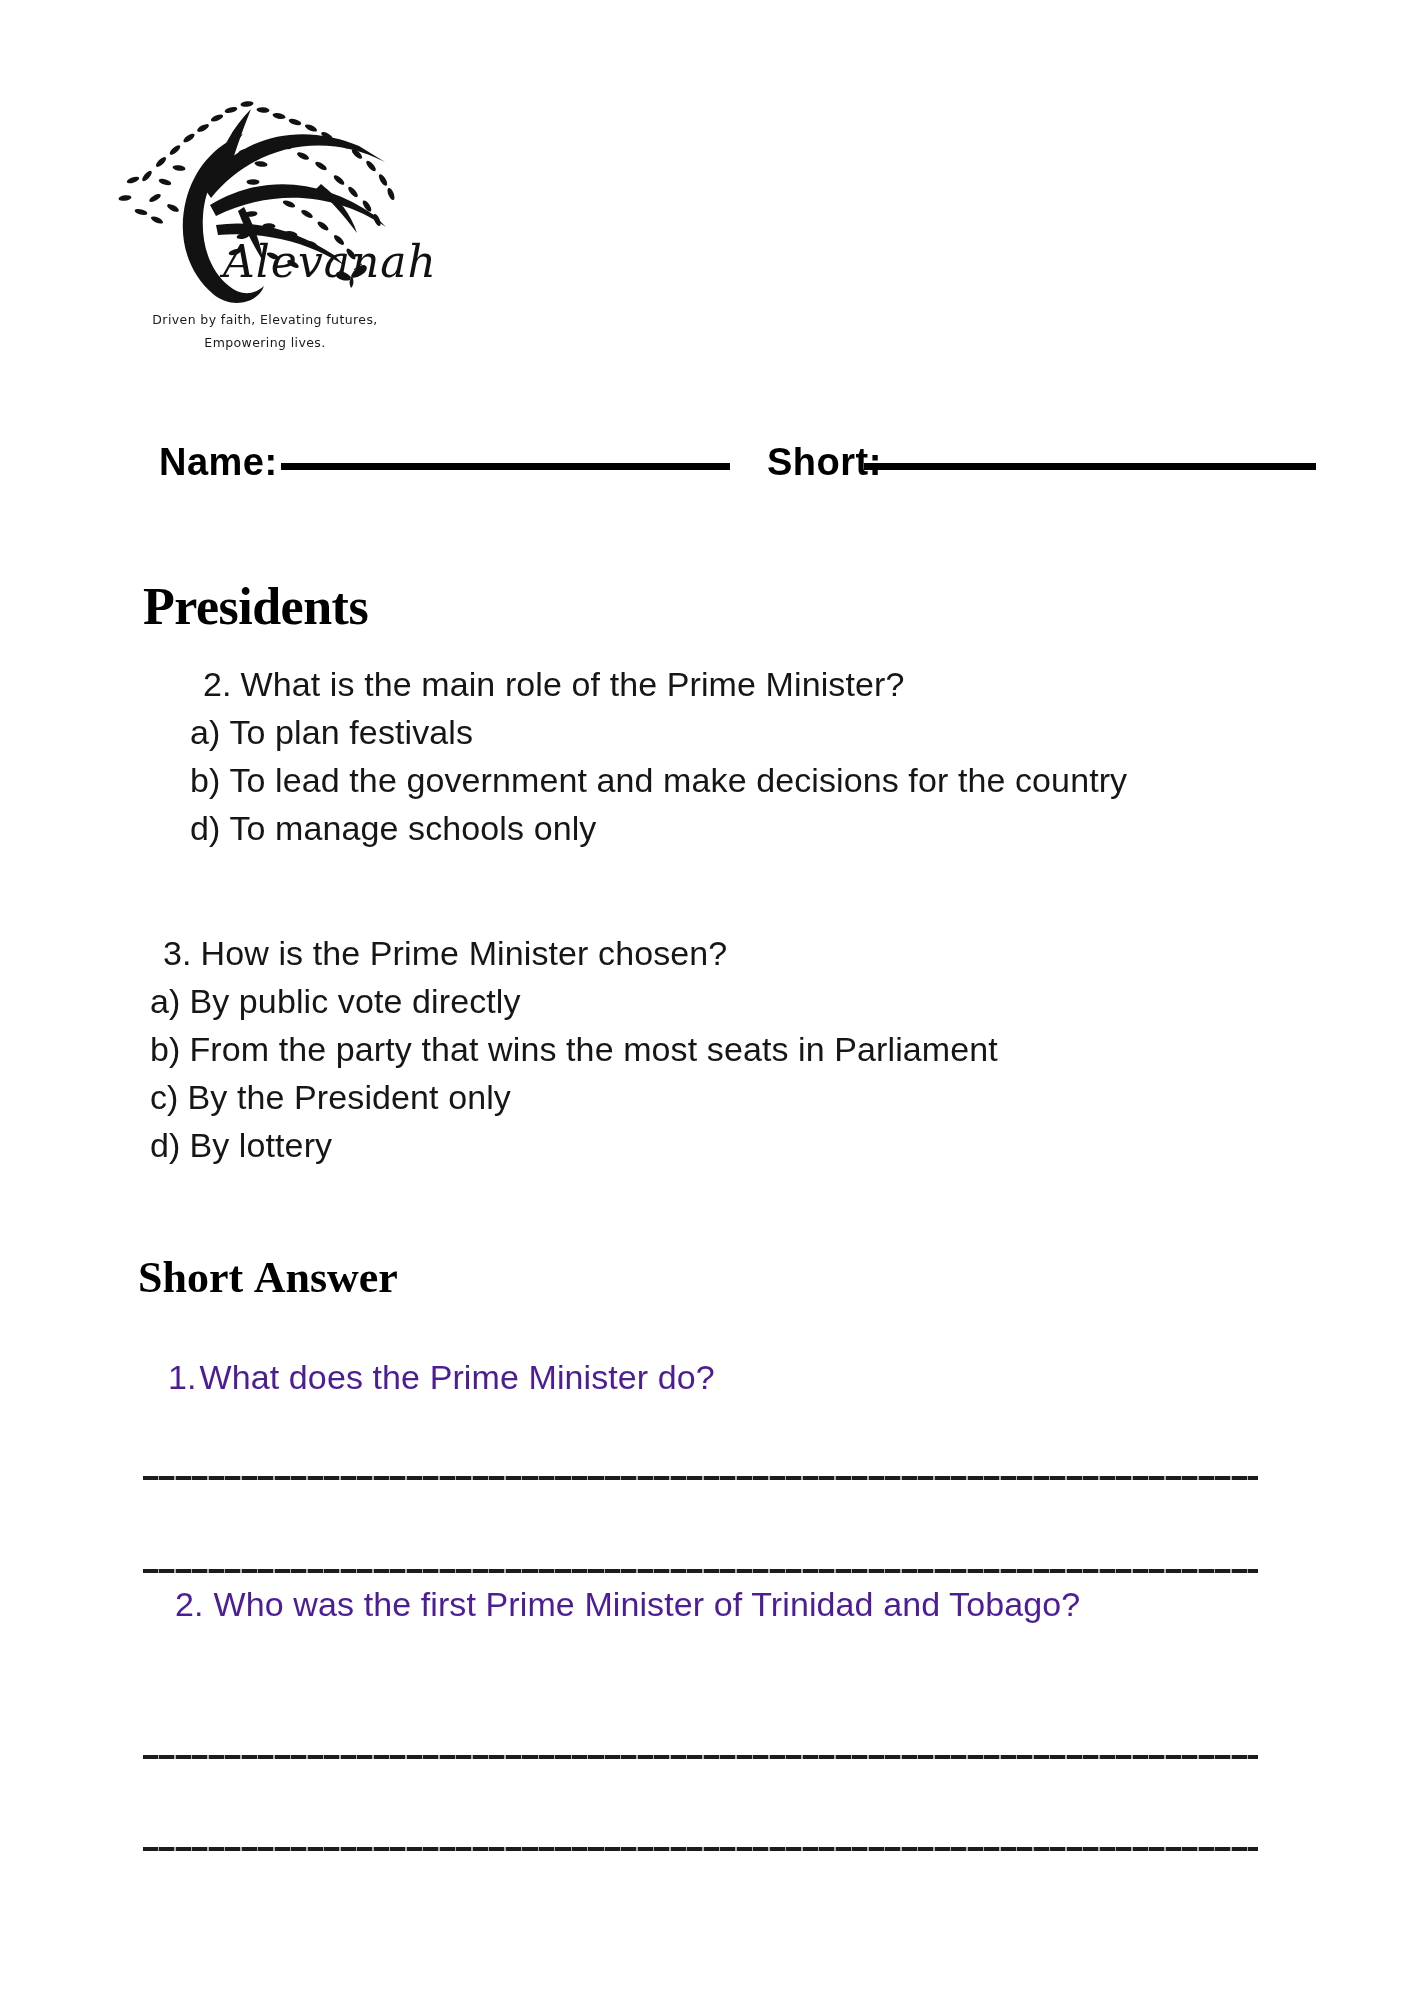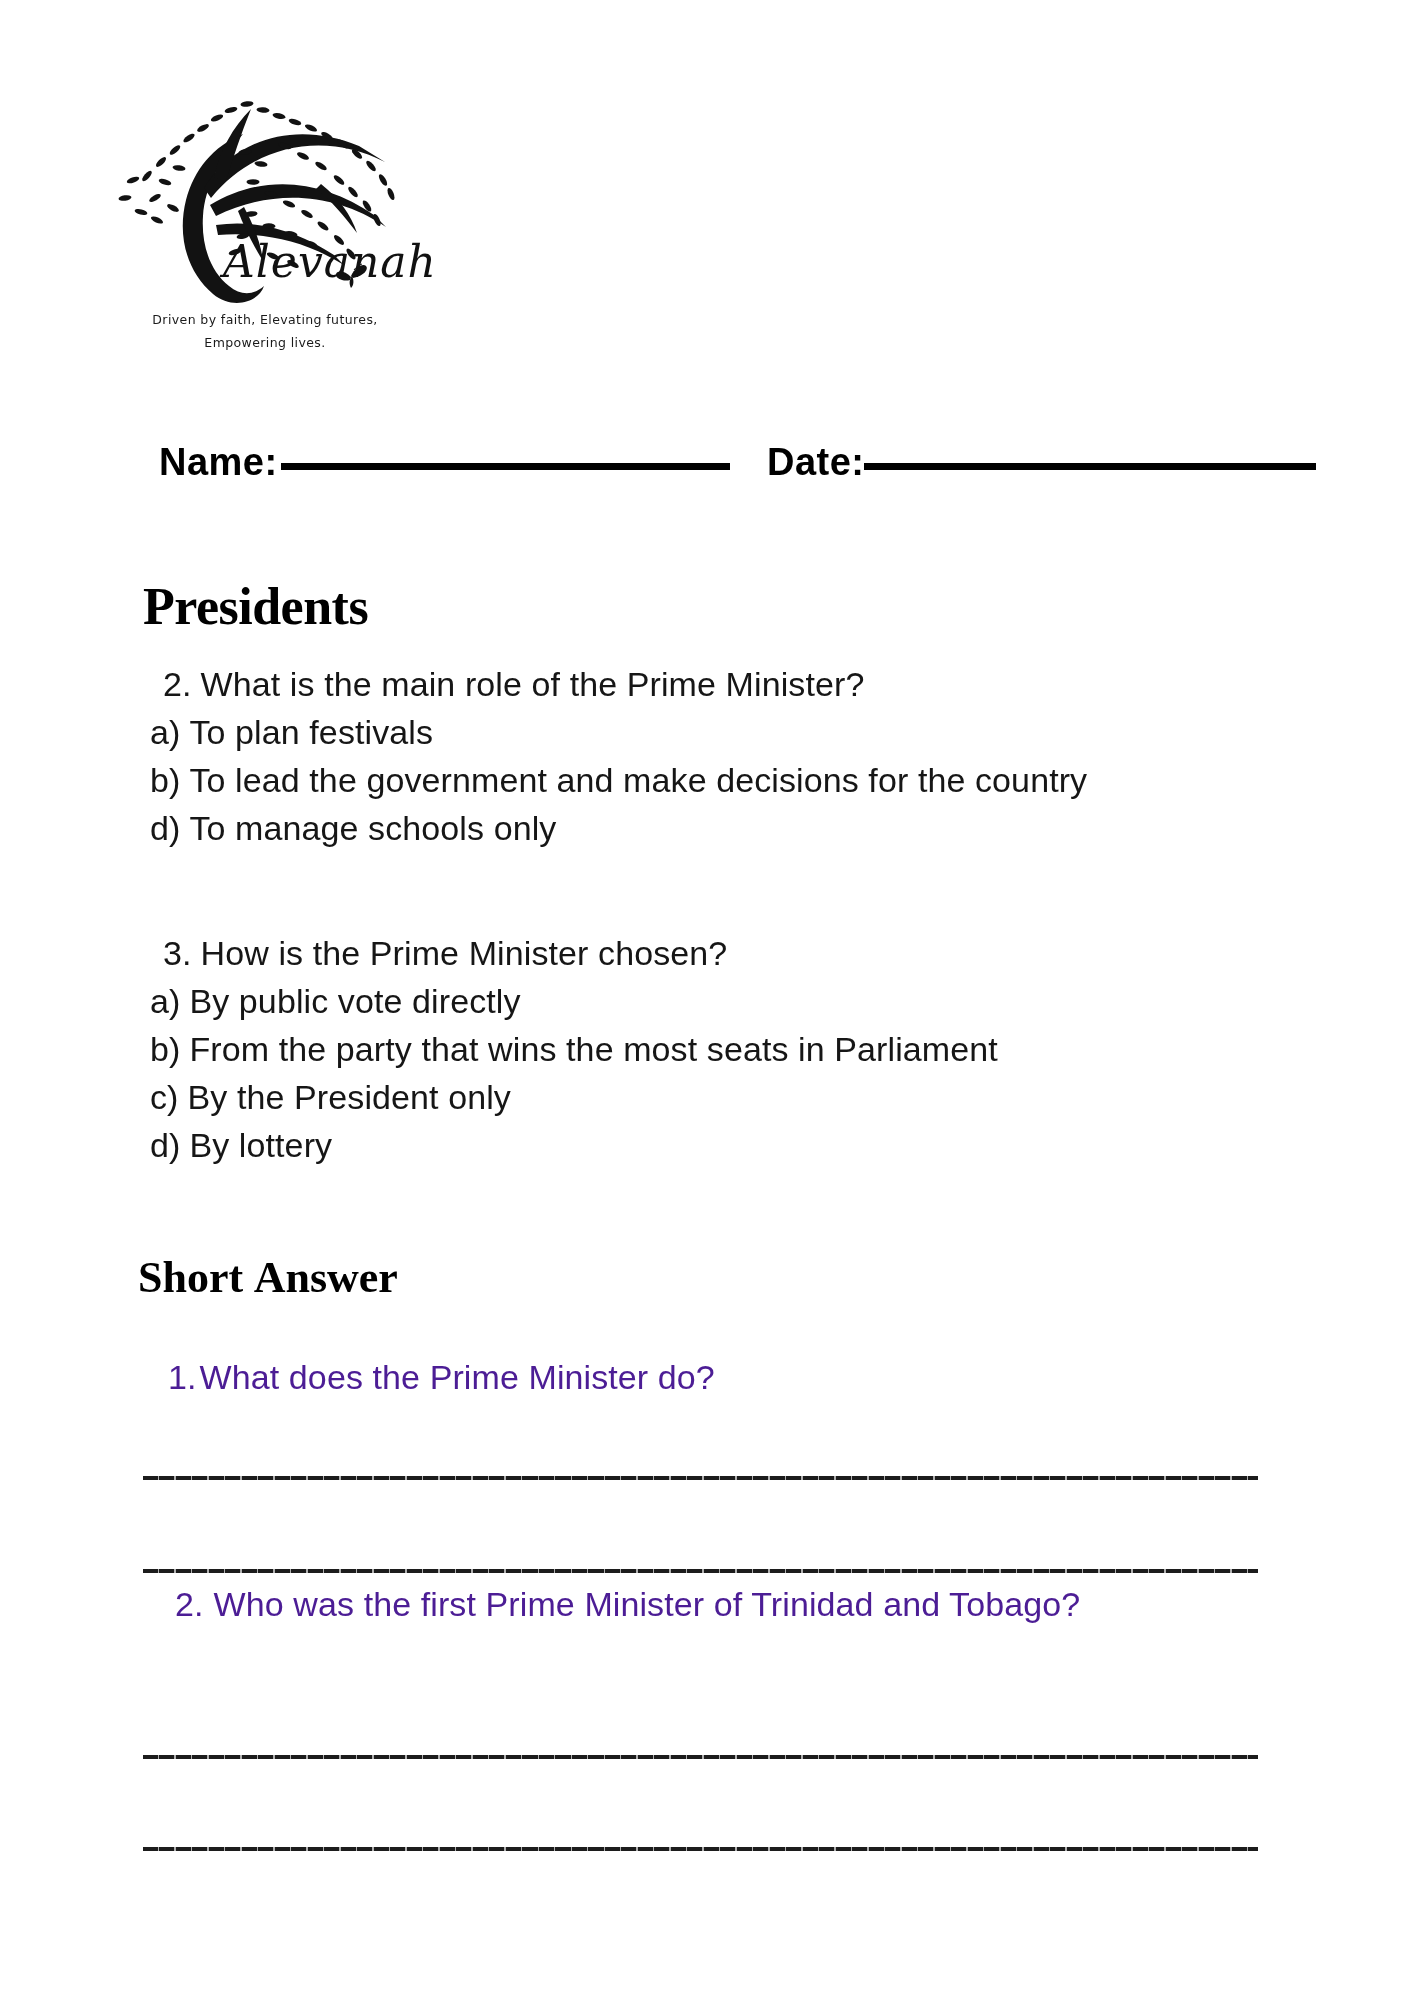--- a/index.html
+++ b/index.html
@@ -256,26 +256,26 @@
     </svg>
     <div class="brand">Alevanah</div>
     <div class="tagline">
       <div>Driven by faith, Elevating futures,</div>
       <div>Empowering lives.</div>
     </div>
   </div>
 
   <div class="field-label" style="left:159px;">Name:</div>
   <div class="fill-line" style="left:281px;width:449px;"></div>
-  <div class="field-label" style="left:767px;">Date:</div>
+  <div class="field-label" style="left:767px;">Short:</div>
   <div class="fill-line" style="left:864px;width:452px;"></div>
 
   <div class="h-serif h-presidents">Presidents</div>
 
-  <div class="mc-block" style="top:660px;">
+  <div class="mc-block" style="top:660px;margin-left:40px;">
     <div class="mc-q"><span class="marker">2.</span><span>What is the main role of the Prime Minister?</span></div>
     <div><span class="marker">a)</span><span>To plan festivals</span></div>
     <div><span class="marker">b)</span><span>To lead the government and make decisions for the country</span></div>
     <div><span class="marker">d)</span><span>To manage schools only</span></div>
   </div>
 
   <div class="mc-block" style="top:929px;">
     <div class="mc-q"><span class="marker">3.</span><span>How is the Prime Minister chosen?</span></div>
     <div><span class="marker">a)</span><span>By public vote directly</span></div>
     <div><span class="marker">b)</span><span>From the party that wins the most seats in Parliament</span></div>

